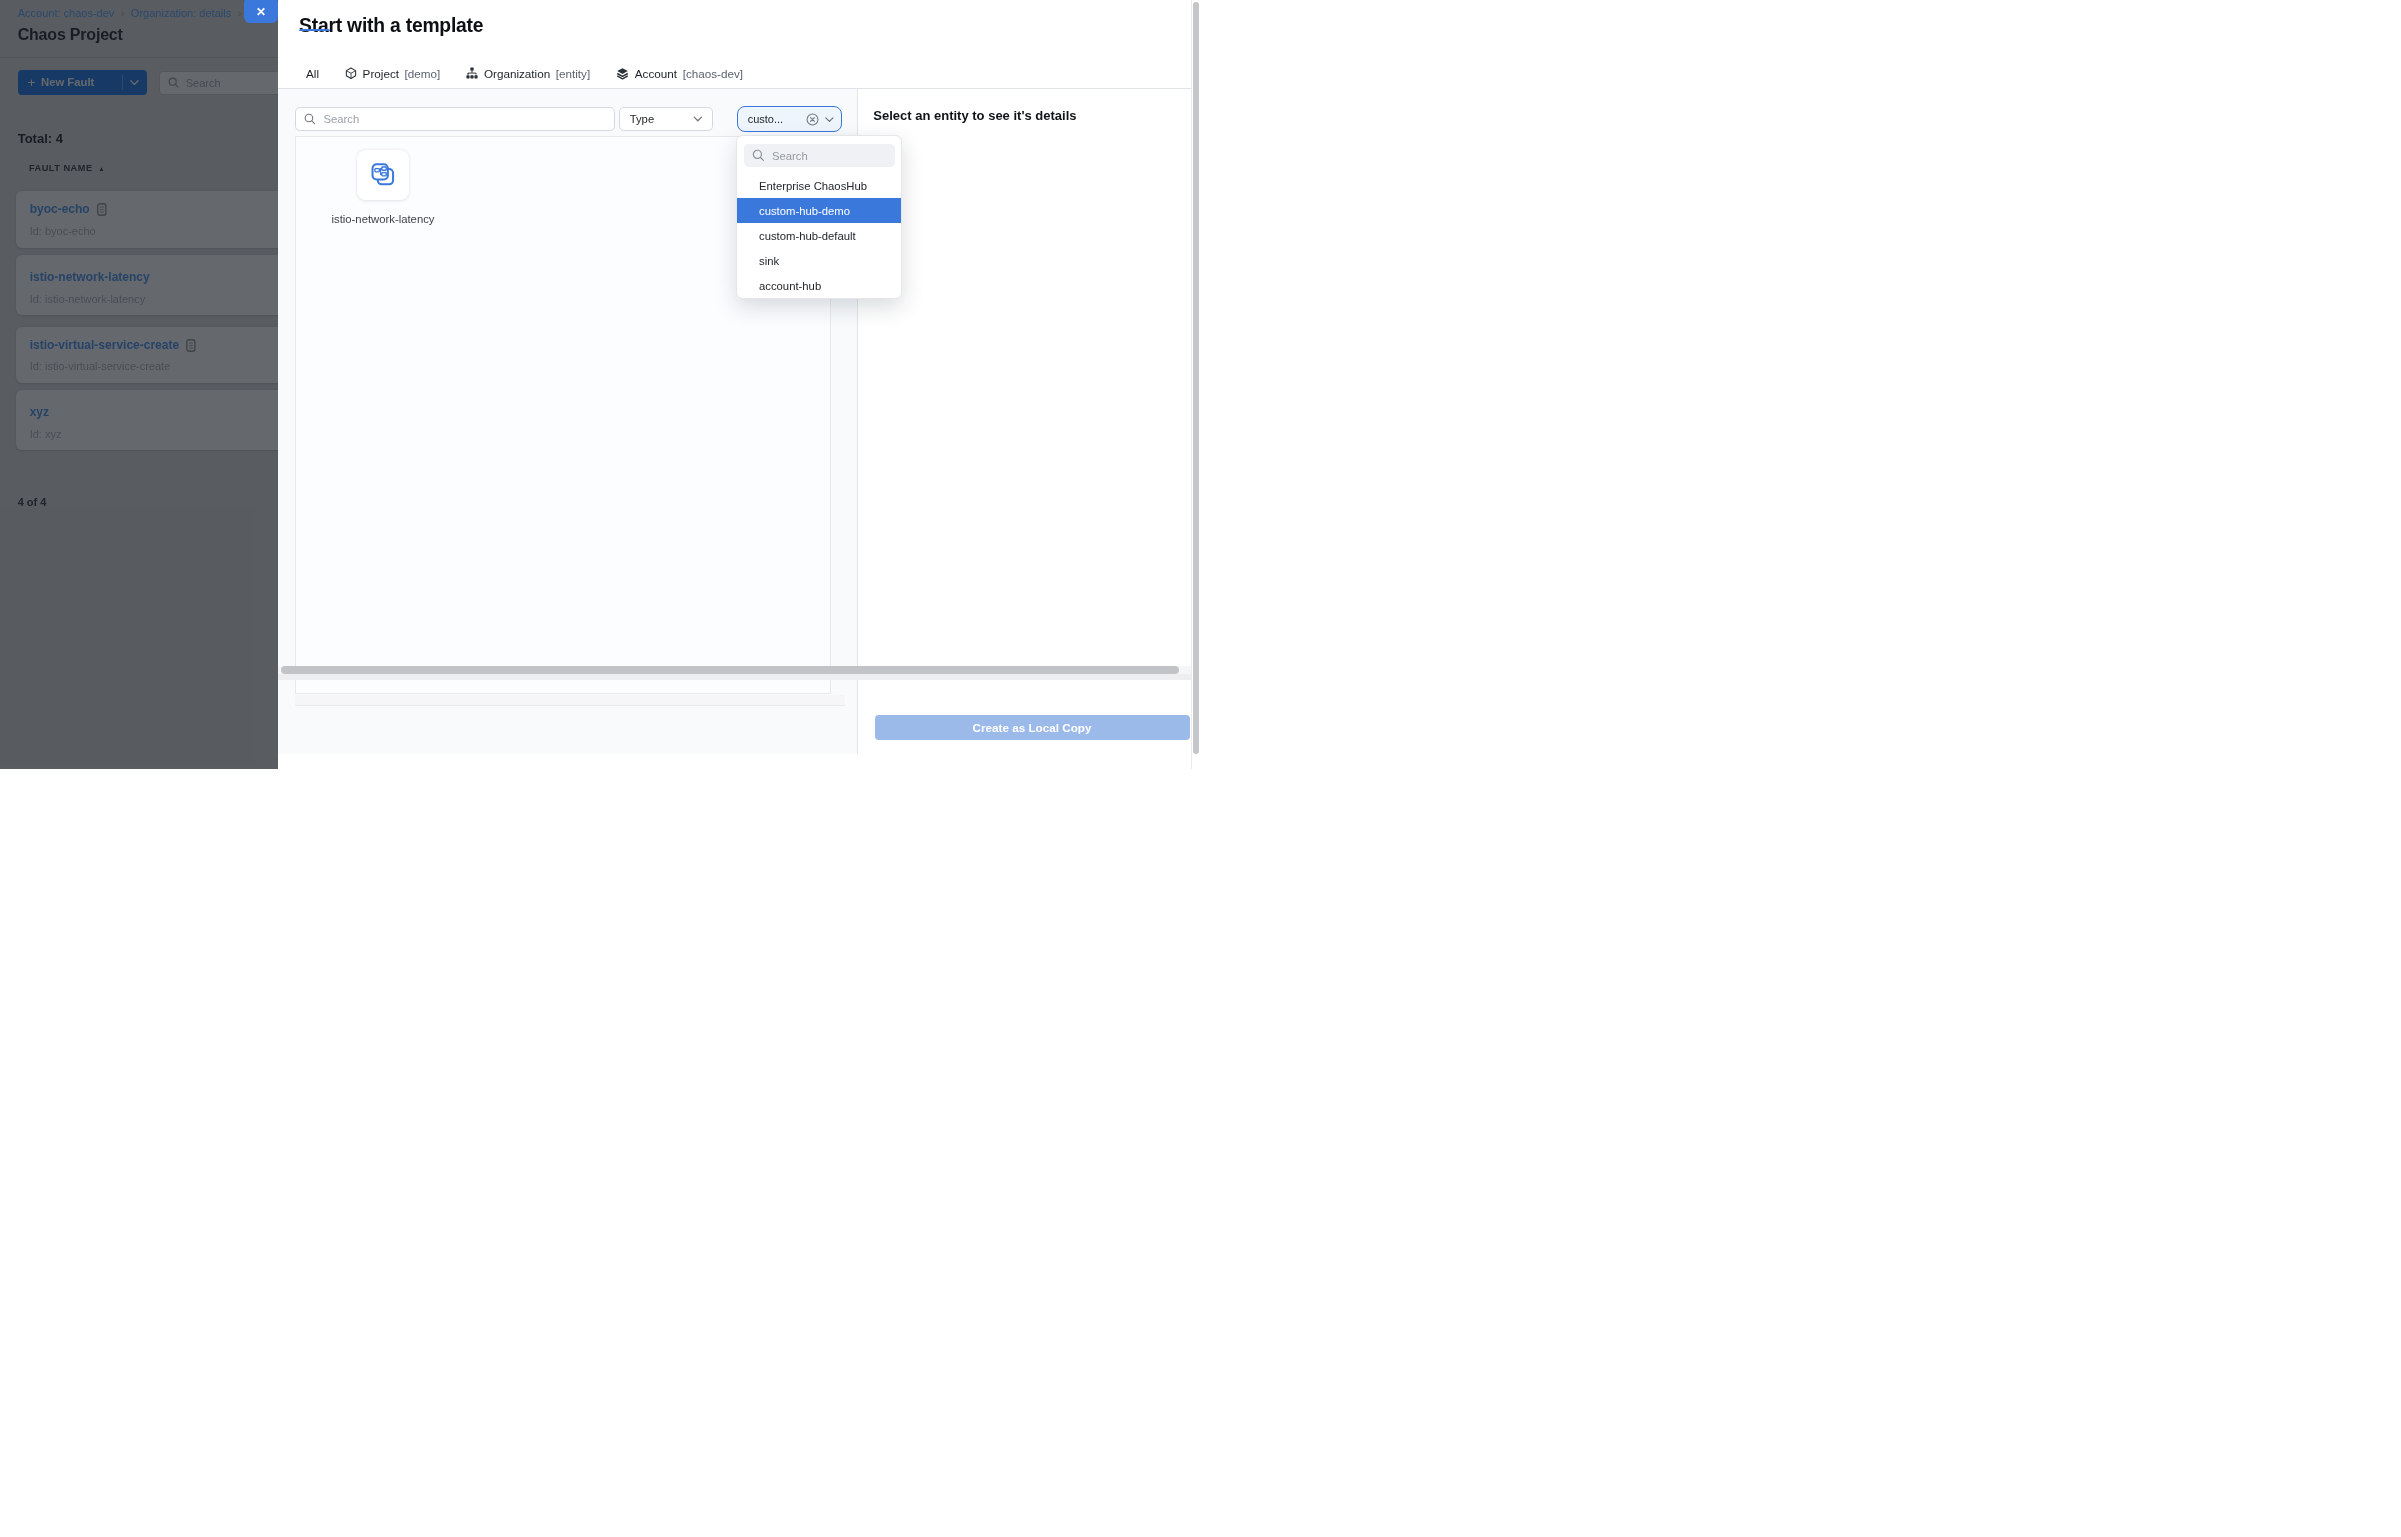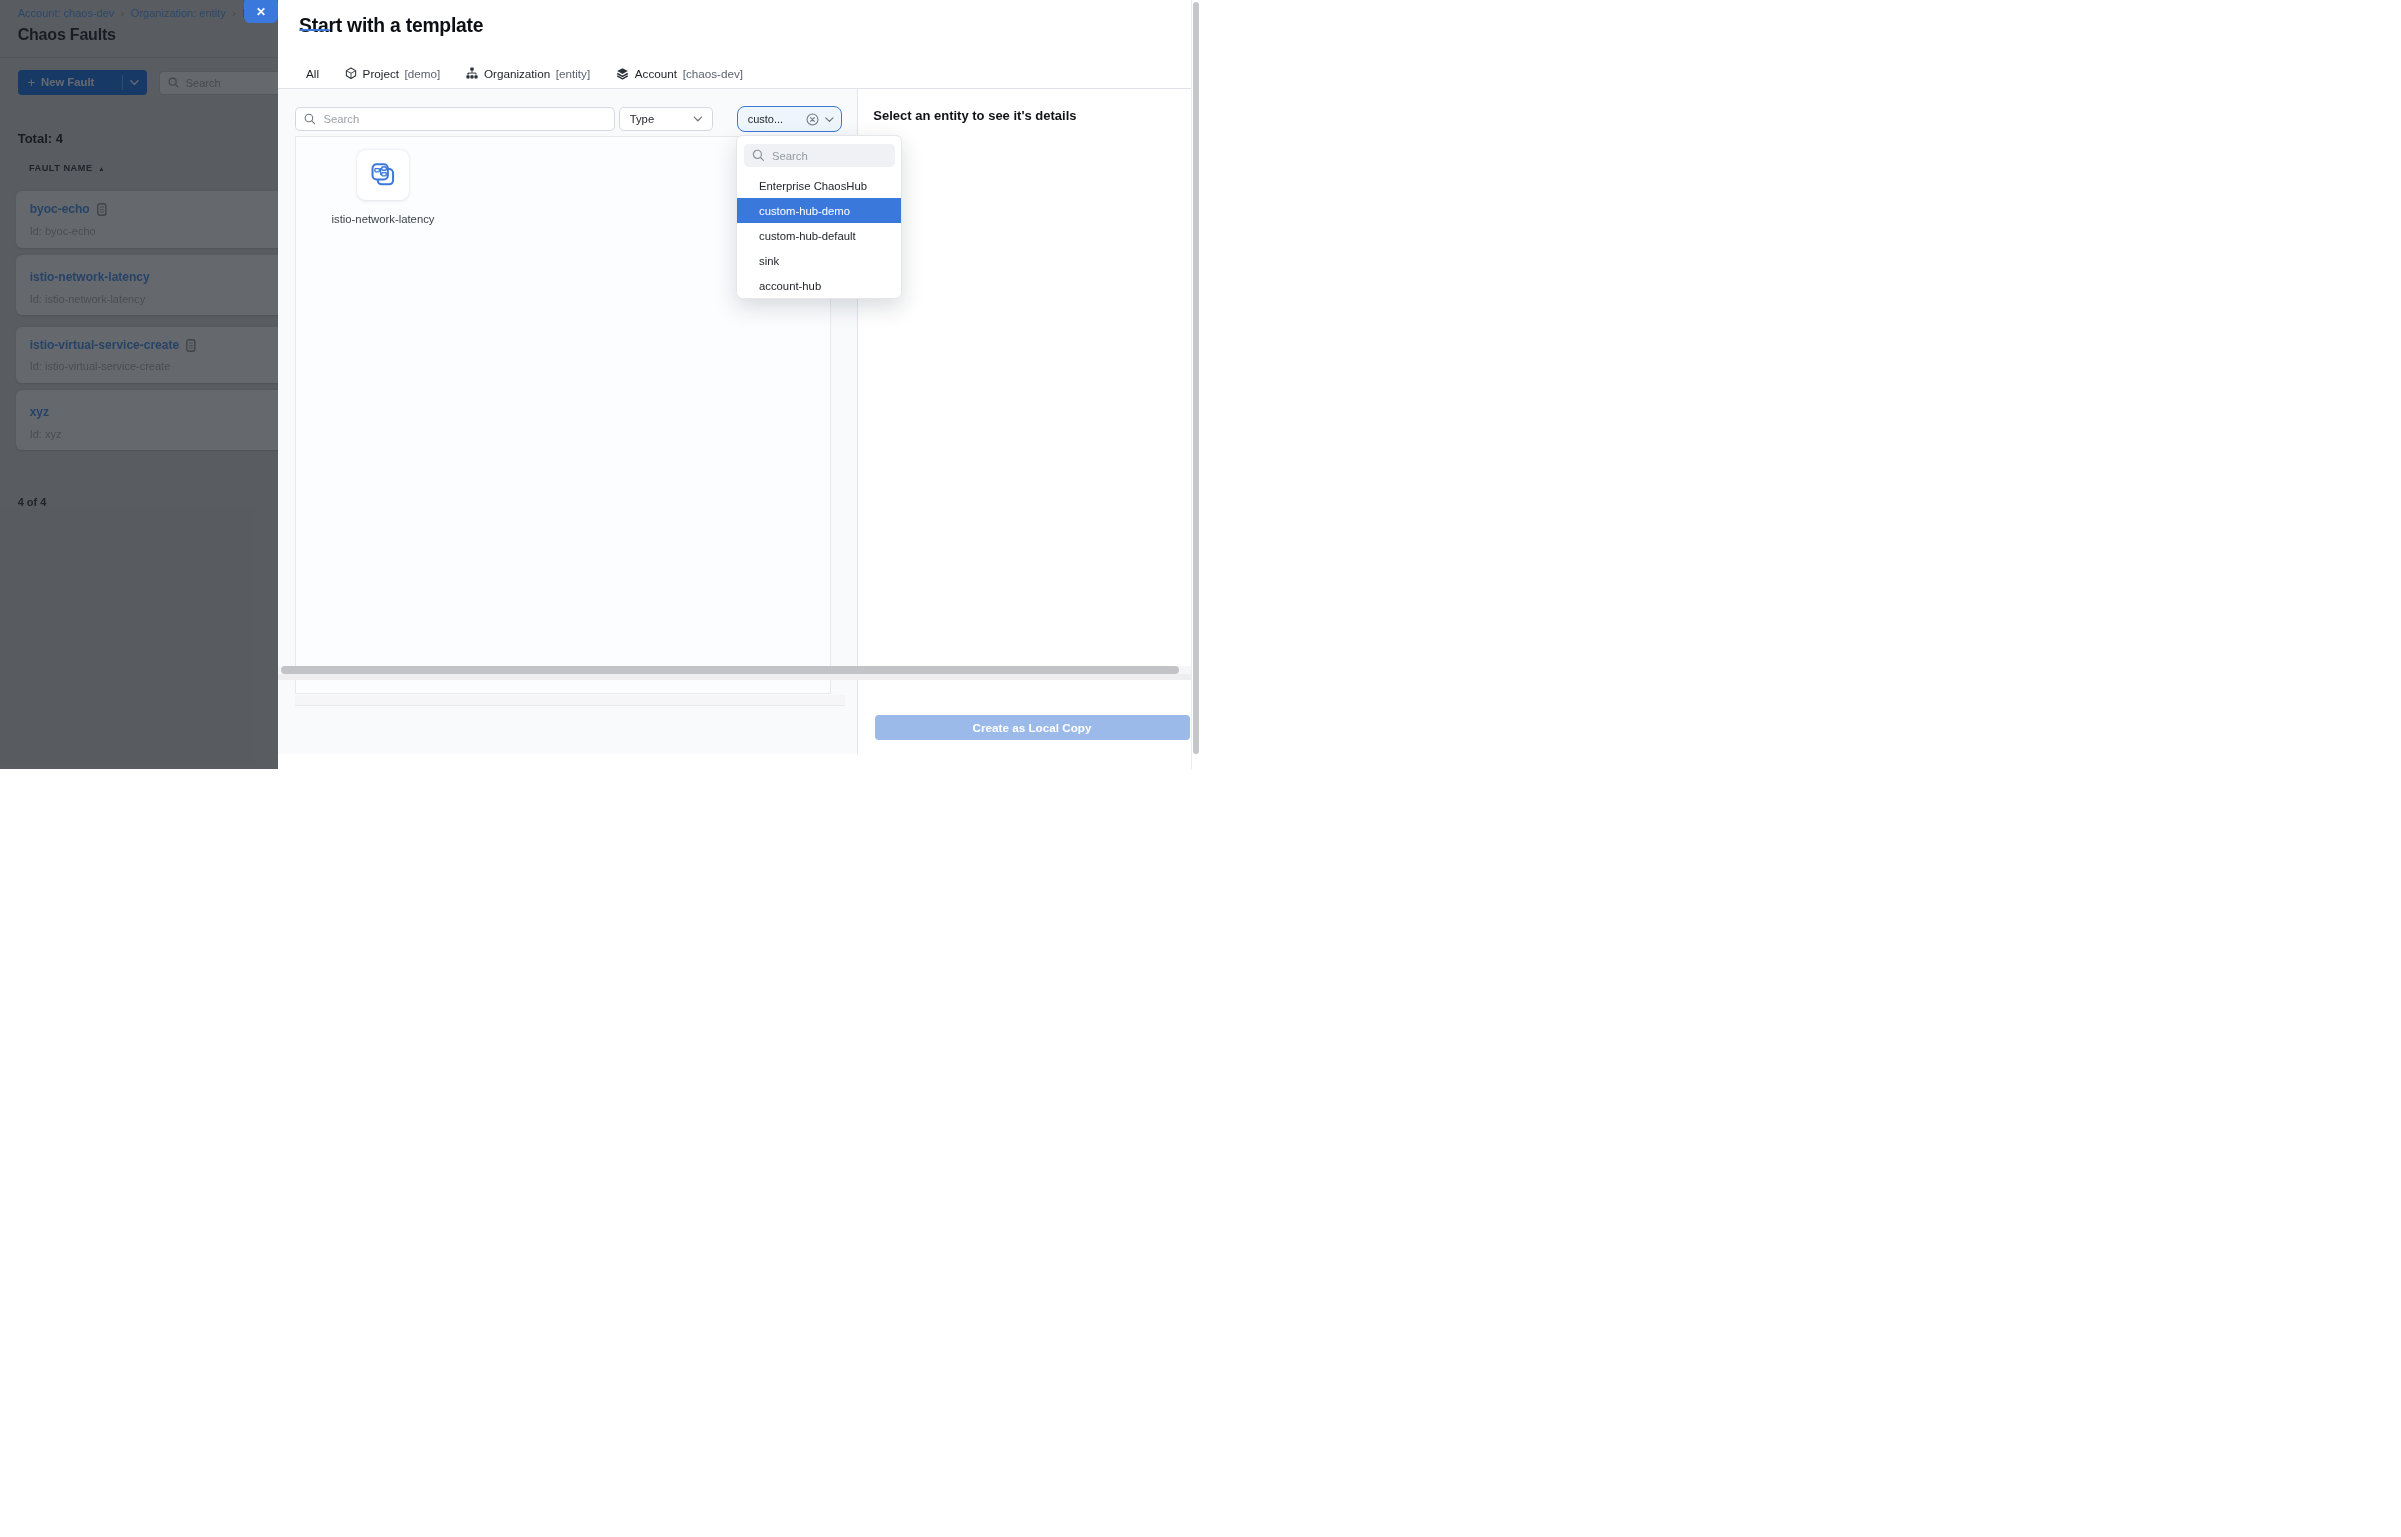--- a/index.html
+++ b/index.html
@@ -128,23 +128,23 @@
   .modal-lower { position:absolute; left:0; top:754px; width:922px; height:14.5px; background:#fff; }
 </style>
 </head>
 <body>
 
 <div class="page">
 
   <div class="left-app">
     <div class="left-inner">
       <div class="breadcrumb">
-        <a href="#">Account: chaos-dev</a><span class="crumb-sep">›</span><a href="#">Organization: entity</a><span class="crumb-sep">›</span><a href="#">P</a>
-      </div>
-      <div class="app-title">Chaos Faults</div>
+        <a href="#">Account: chaos-dev</a><span class="crumb-sep">›</span><a href="#">Organization: details</a><span class="crumb-sep">›</span><a href="#">P</a>
+      </div>
+      <div class="app-title">Chaos Project</div>
       <div class="app-header-line"></div>
 
       <div class="new-fault-btn">
         <span class="new-fault-main">
           <span class="plus-glyph">+</span>
           <span>New Fault</span>
         </span>
         <span class="nf-divider"></span>
         <span class="nf-caret">
           <svg width="8.8" height="5.6" viewBox="0 0 11 7">

